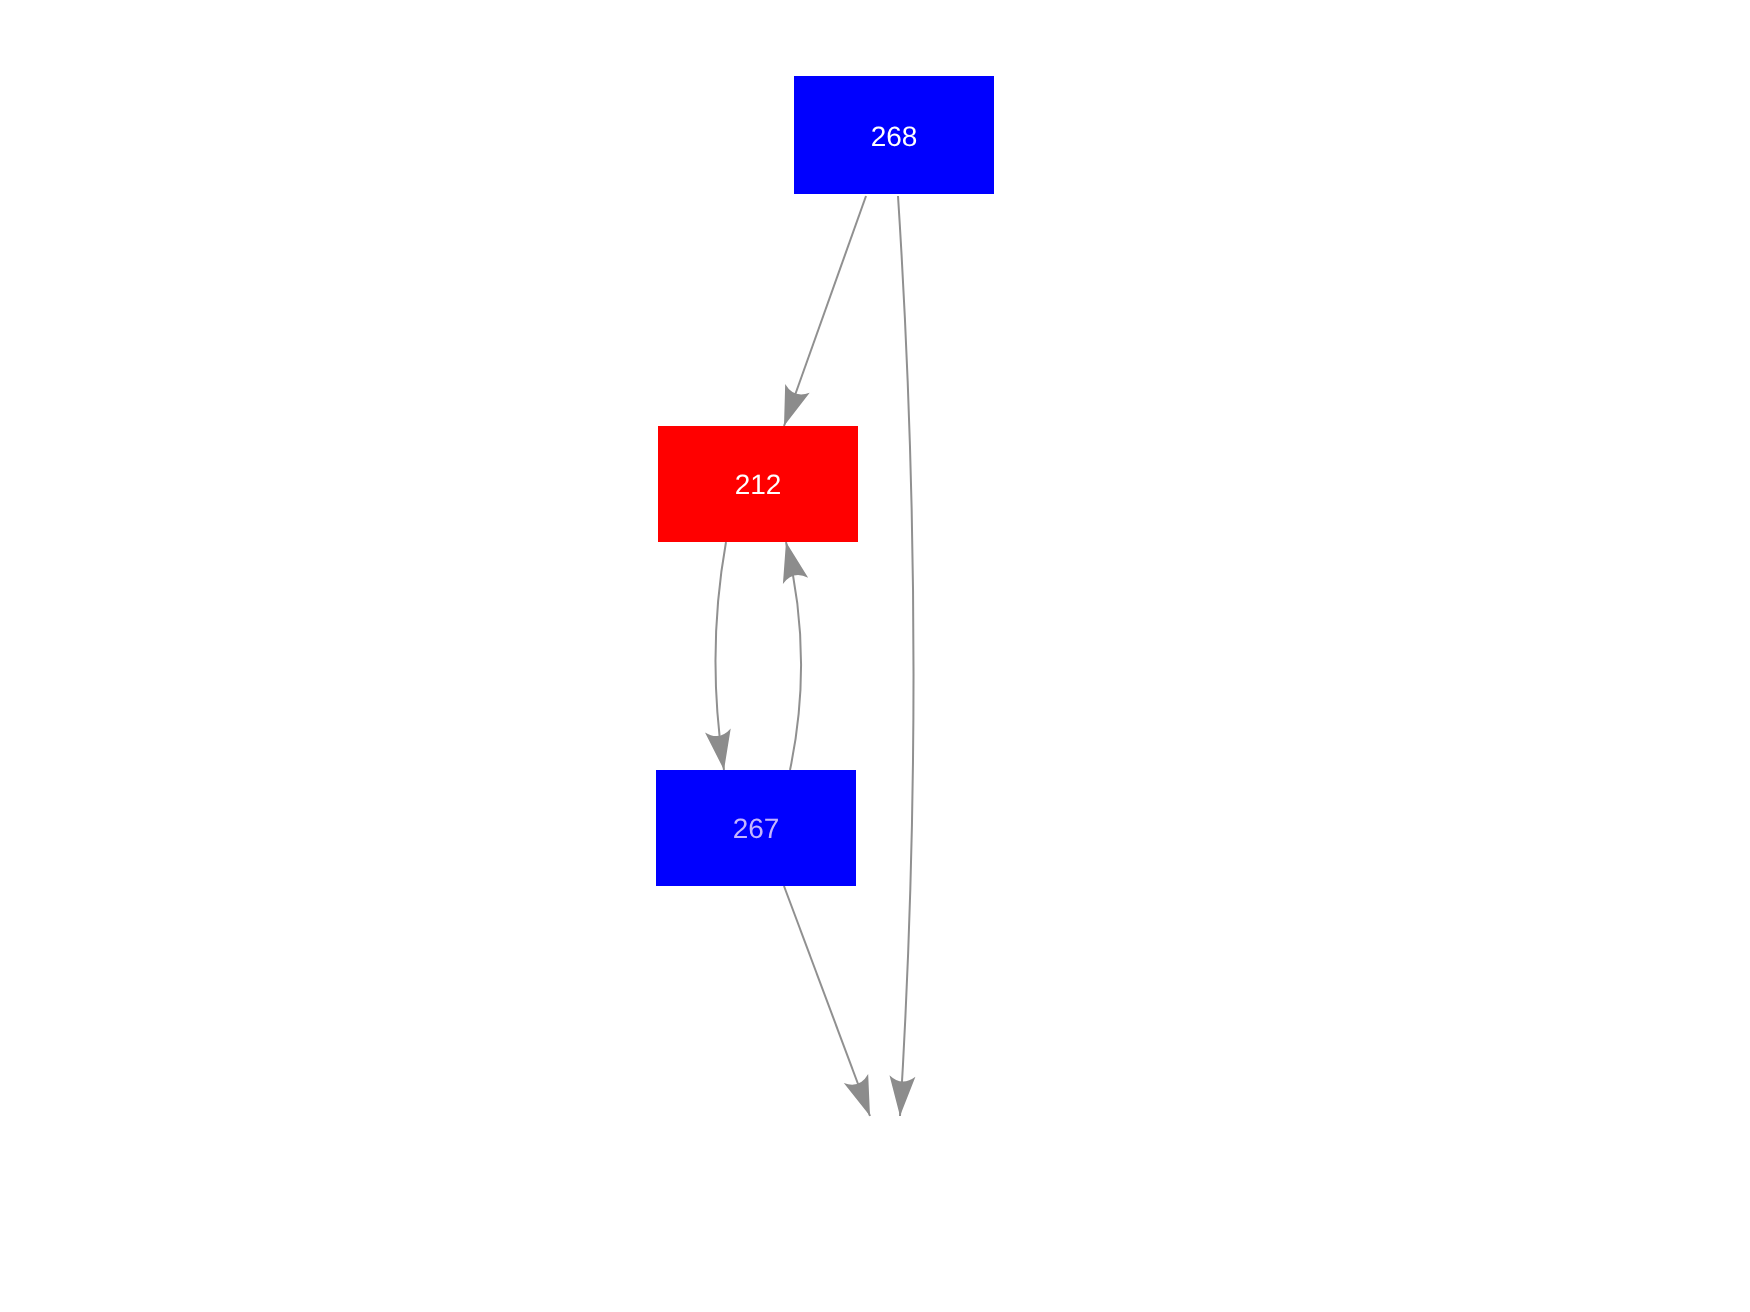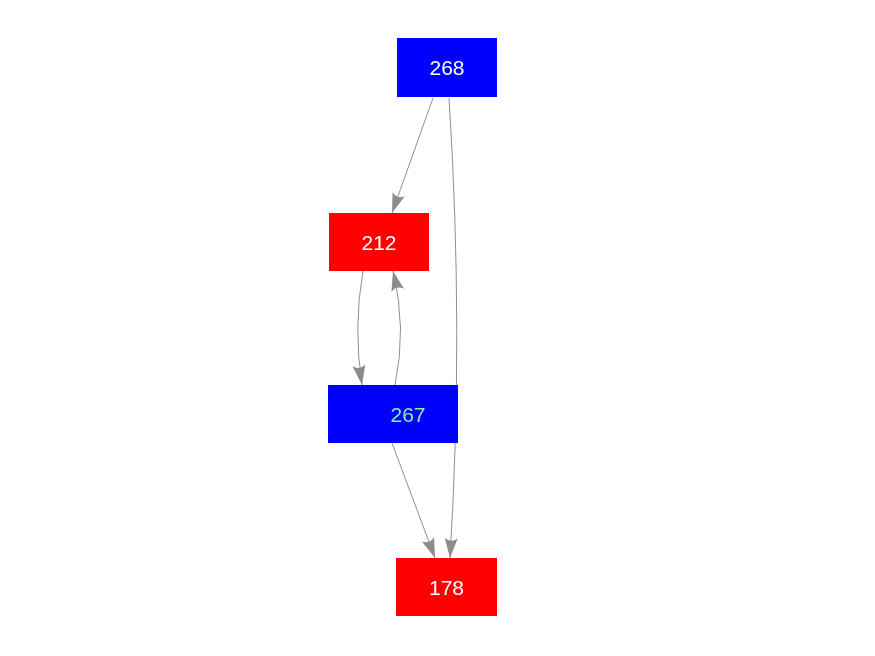--- a/index.html
+++ b/index.html
@@ -19,21 +19,21 @@
     position: absolute;
     left: 0;
     top: 0;
   }
   .graph-node {
     position: absolute;
     display: flex;
     align-items: center;
     justify-content: center;
     color: #ffffff;
-    font-size: 21px;
+    font-size: 14px;
     line-height: 1;
     user-select: none;
   }
 </style>
 </head>
 <body>
 
 <div id="canvas" style="width: 875px; height: 656px;">
     <svg id="edge-layer" width="875" height="656">
       <defs>
@@ -46,19 +46,16 @@
       <path d="M363,271 Q353,327 362,385" fill="none" stroke="#909090" stroke-width="1" marker-end="url(#arrowhead)"></path>
       <path d="M395,385 Q407,328 393,271" fill="none" stroke="#909090" stroke-width="1" marker-end="url(#arrowhead)"></path>
       <path d="M392,443 L435,558" fill="none" stroke="#909090" stroke-width="1" marker-end="url(#arrowhead)"></path>
     </svg>
     <div class="graph-node" style="left: 397px; top: 38px; width: 100px; height: 59px; background: rgb(0, 0, 255); color: rgb(255, 255, 255);">
       <span>268</span>
     </div>
     <div class="graph-node" style="left: 329px; top: 213px; width: 100px; height: 58px; background: rgb(255, 0, 0); color: rgb(255, 255, 255);">
       <span>212</span>
     </div>
-    <div class="graph-node" style="left: 328px; top: 385px; width: 100px; height: 58px; background: rgb(0, 0, 255); color: #86efac; padding-left: 30px;">
+    <div class="graph-node" style="left: 328px; top: 385px; width: 100px; height: 58px; background: rgb(0, 0, 255); color: #c4b5fd;">
       <span>267</span>
-    </div>
-    <div class="graph-node" style="left: 396px; top: 558px; width: 101px; height: 58px; background: rgb(255, 0, 0); color: rgb(255, 255, 255);">
-      <span>178</span>
     </div>
   </div>
 
 </body></html>

